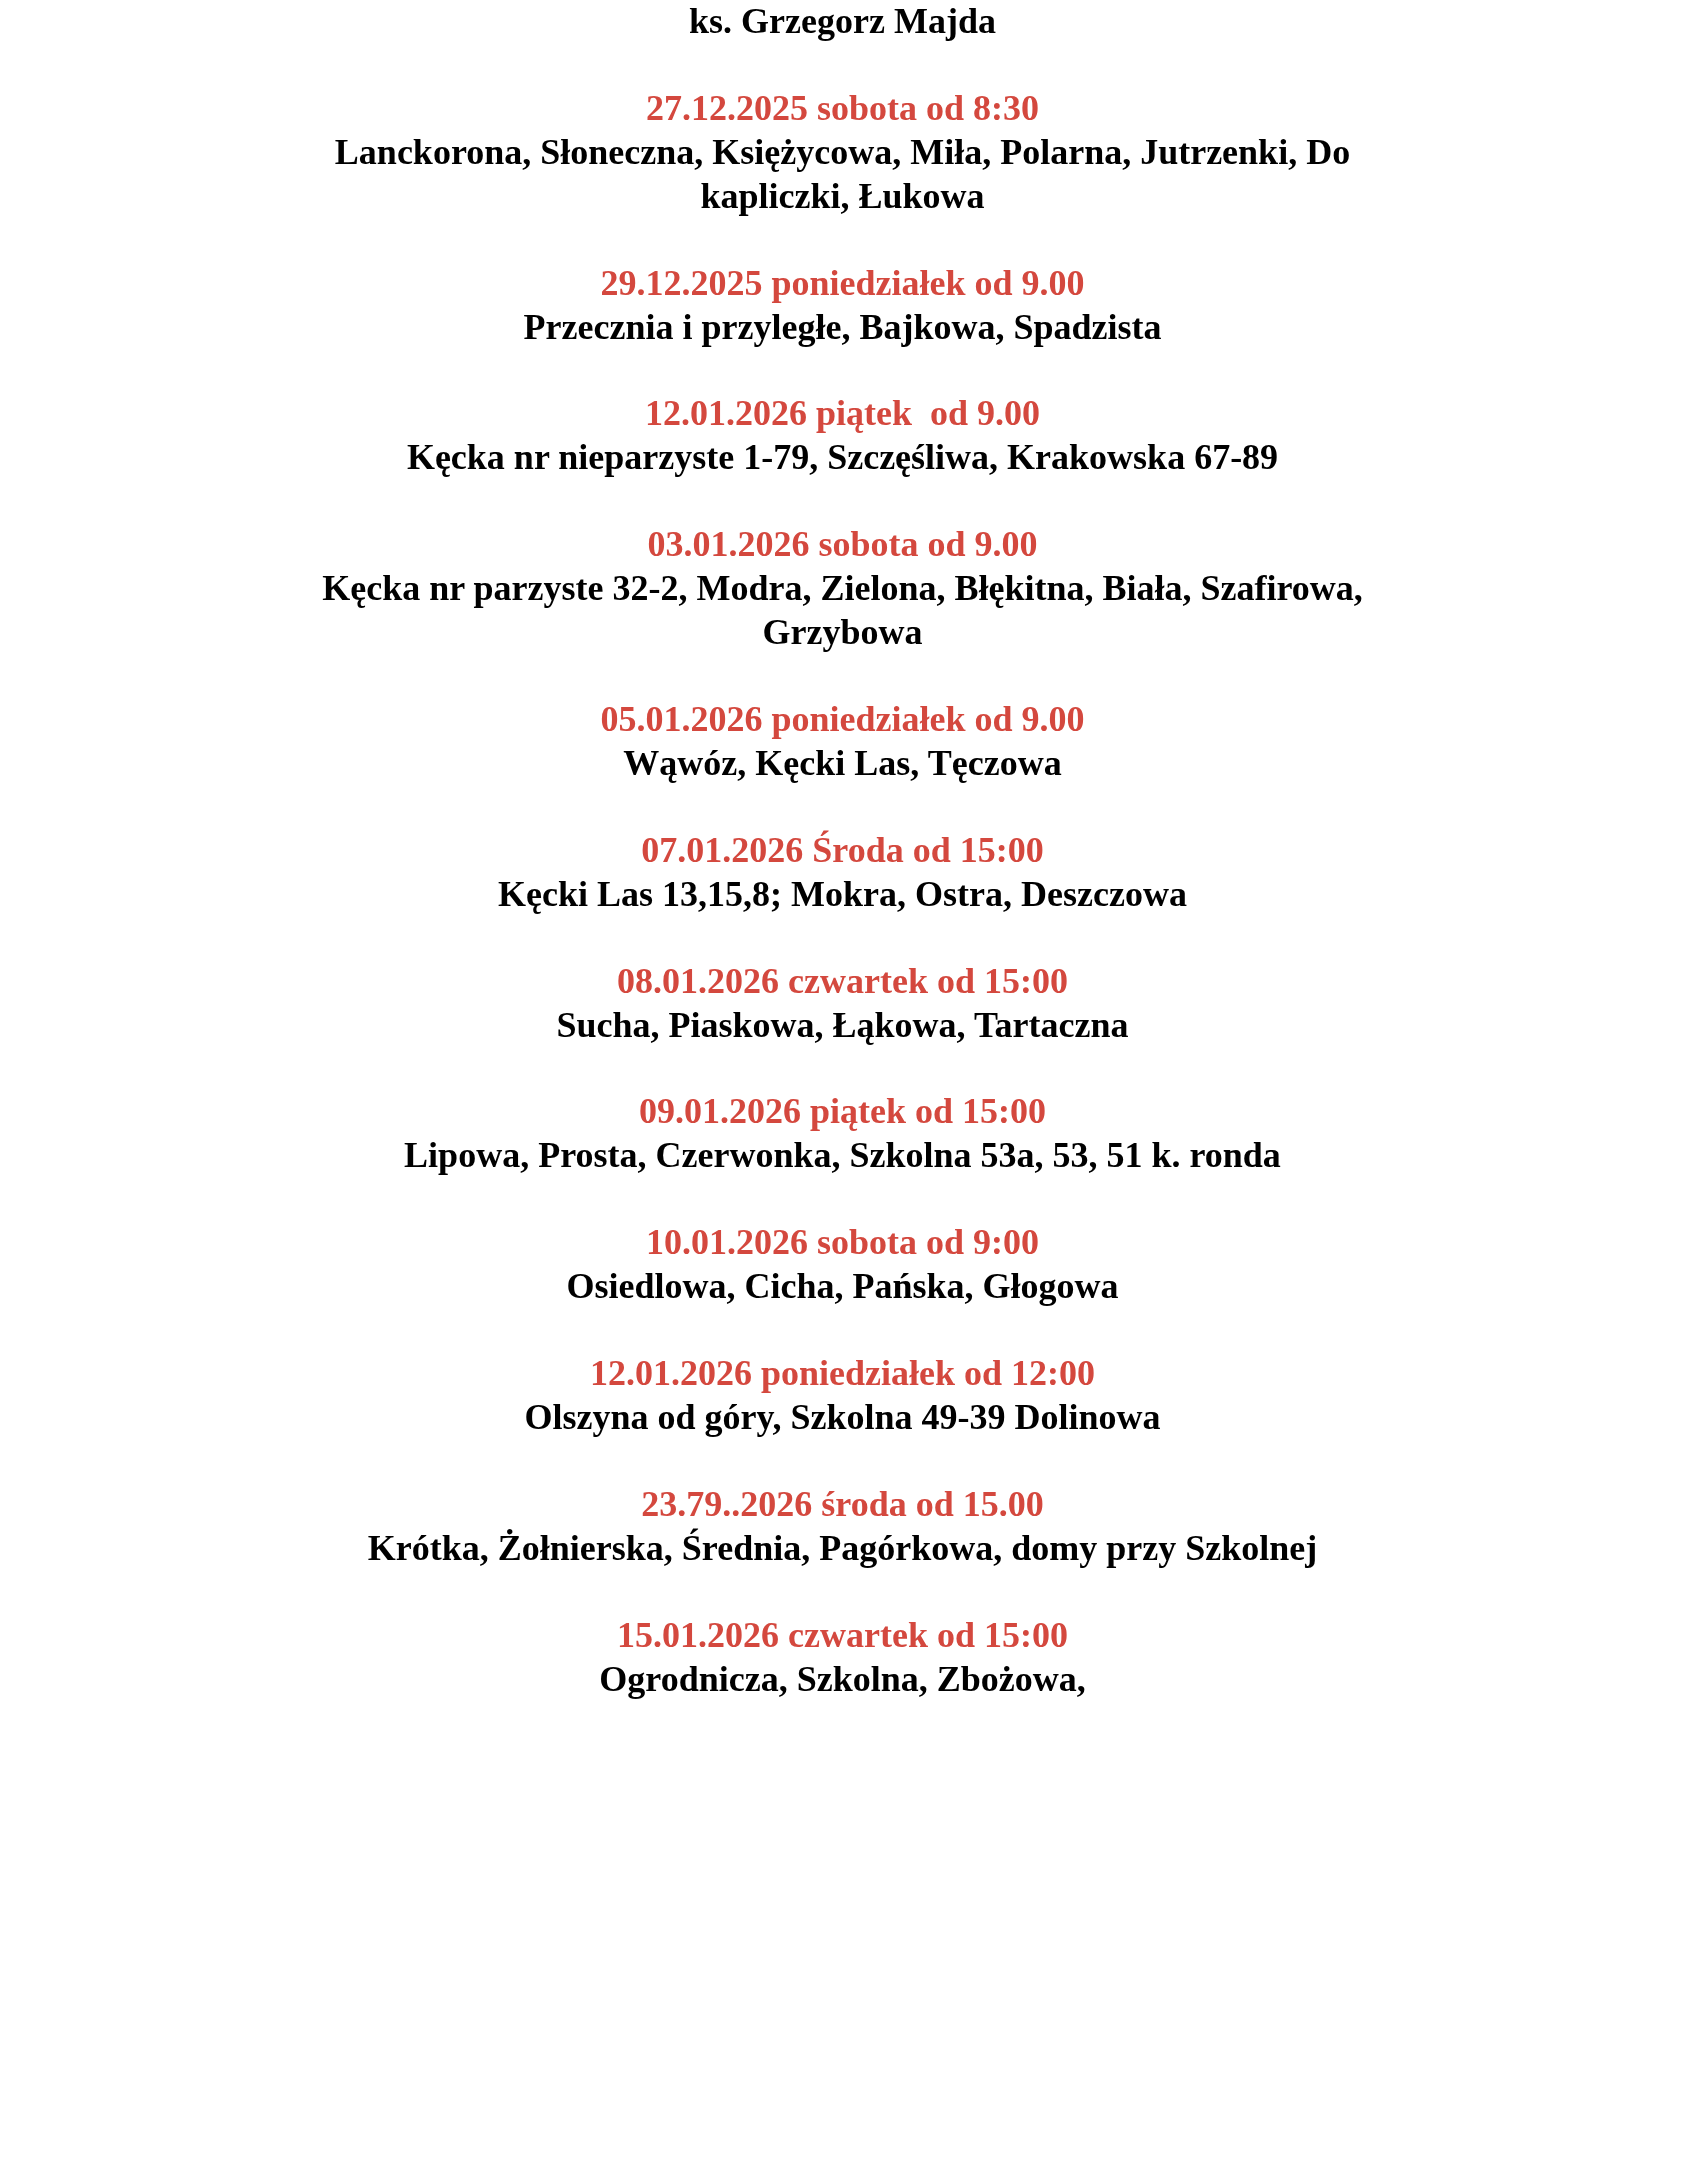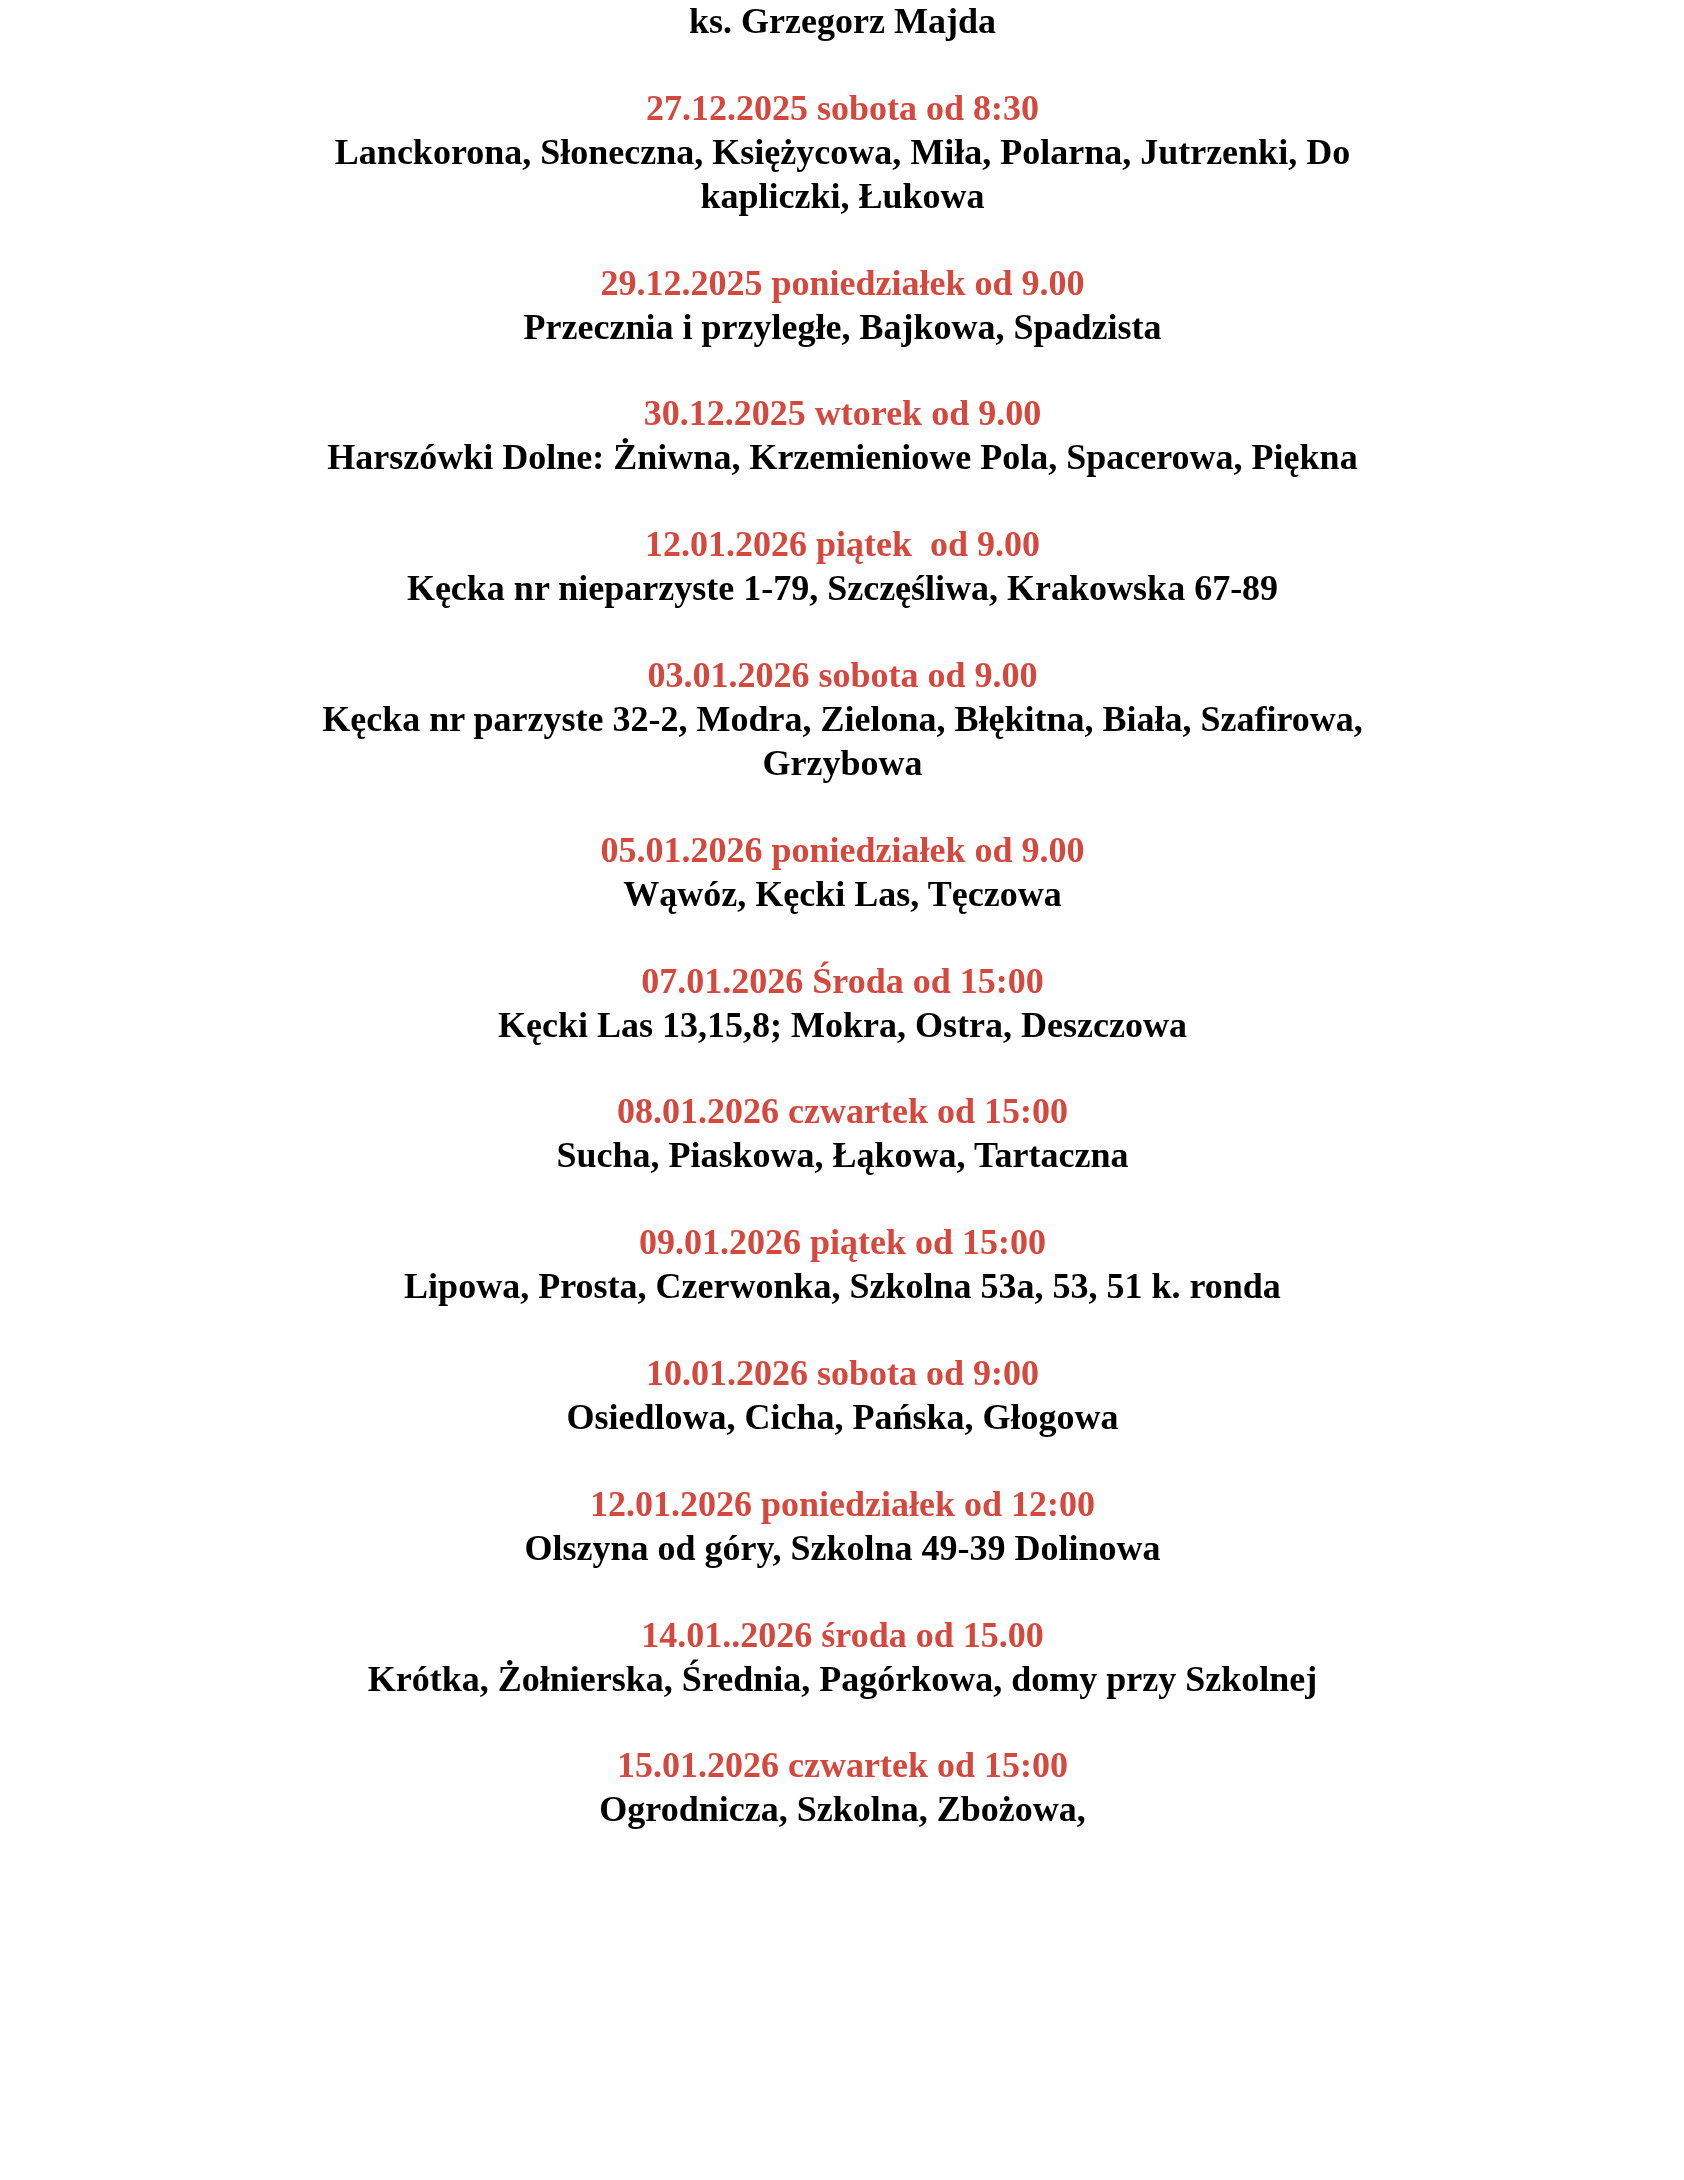--- a/index.html
+++ b/index.html
@@ -51,24 +51,20 @@
         <section class="entry">
           <div class="date">27.12.2025 sobota od 8:30</div>
           <div class="streets">Lanckorona, Słoneczna, Księżycowa, Miła, Polarna, Jutrzenki, Do
 kapliczki, Łukowa</div>
         </section>
         <section class="entry">
           <div class="date">29.12.2025 poniedziałek od 9.00</div>
           <div class="streets">Przecznia i przyległe, Bajkowa, Spadzista</div>
         </section>
         <section class="entry">
-          <div class="date">30.12.2025 wtorek od 9.00</div>
-          <div class="streets">Harszówki Dolne: Żniwna, Krzemieniowe Pola, Spacerowa, Piękna</div>
-        </section>
-        <section class="entry">
           <div class="date">12.01.2026 piątek  od 9.00</div>
           <div class="streets">Kęcka nr nieparzyste 1-79, Szczęśliwa, Krakowska 67-89</div>
         </section>
         <section class="entry">
           <div class="date">03.01.2026 sobota od 9.00</div>
           <div class="streets">Kęcka nr parzyste 32-2, Modra, Zielona, Błękitna, Biała, Szafirowa,
 Grzybowa</div>
         </section>
         <section class="entry">
           <div class="date">05.01.2026 poniedziałek od 9.00</div>
@@ -88,21 +84,21 @@
         </section>
         <section class="entry">
           <div class="date">10.01.2026 sobota od 9:00</div>
           <div class="streets">Osiedlowa, Cicha, Pańska, Głogowa</div>
         </section>
         <section class="entry">
           <div class="date">12.01.2026 poniedziałek od 12:00</div>
           <div class="streets">Olszyna od góry, Szkolna 49-39 Dolinowa</div>
         </section>
         <section class="entry">
-          <div class="date">14.01..2026 środa od 15.00</div>
+          <div class="date">23.79..2026 środa od 15.00</div>
           <div class="streets">Krótka, Żołnierska, Średnia, Pagórkowa, domy przy Szkolnej</div>
         </section>
         <section class="entry">
           <div class="date">15.01.2026 czwartek od 15:00</div>
           <div class="streets">Ogrodnicza, Szkolna, Zbożowa,</div>
         </section>
       </div>
   </div>
 </div>
 

